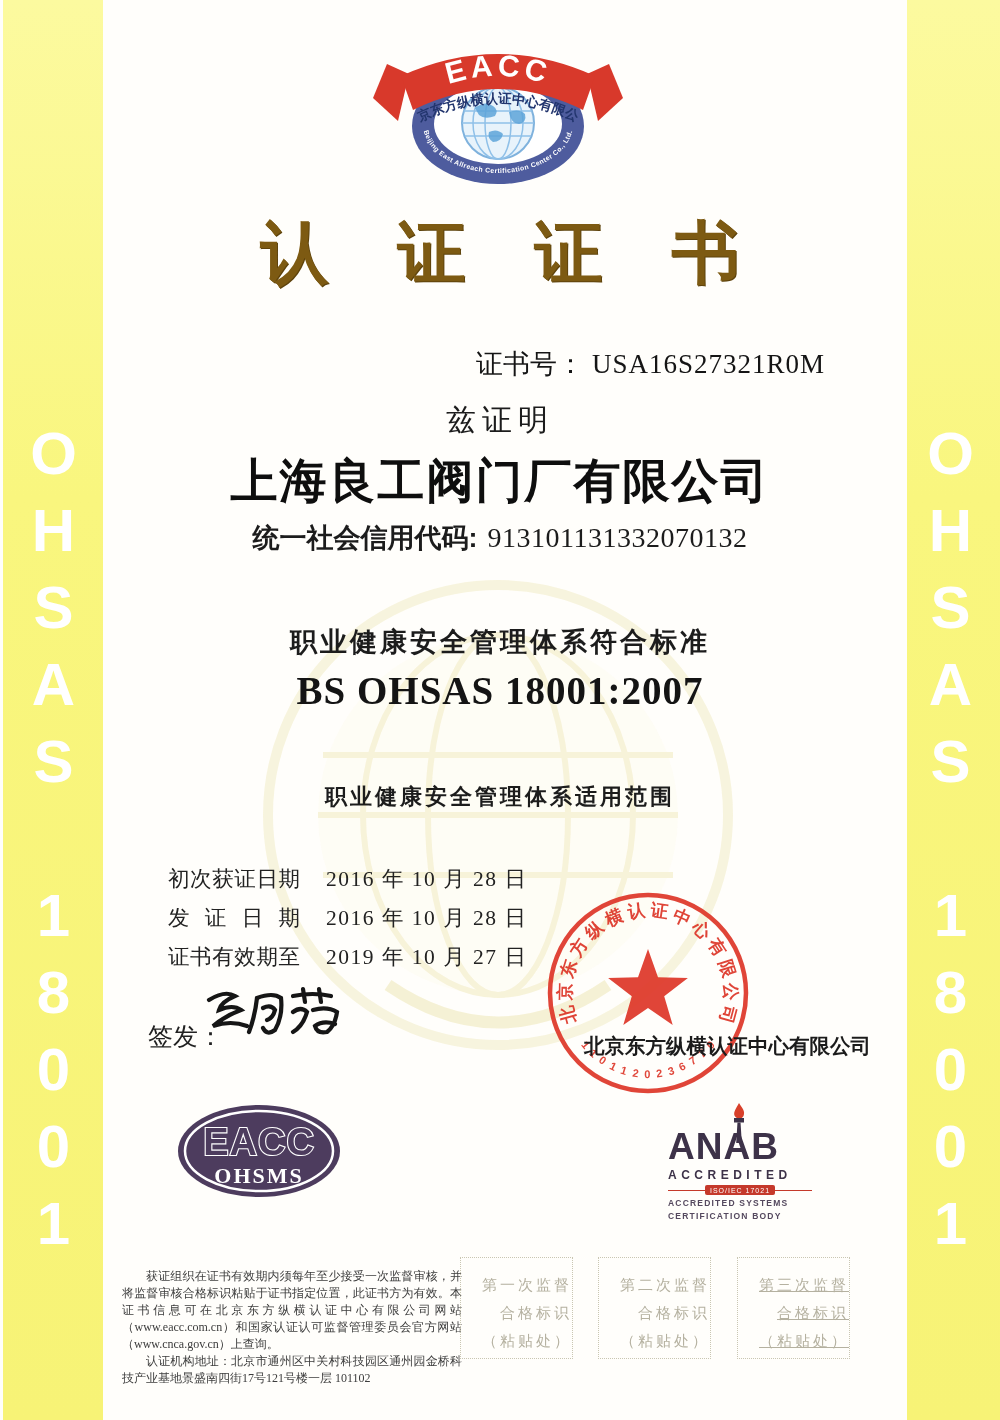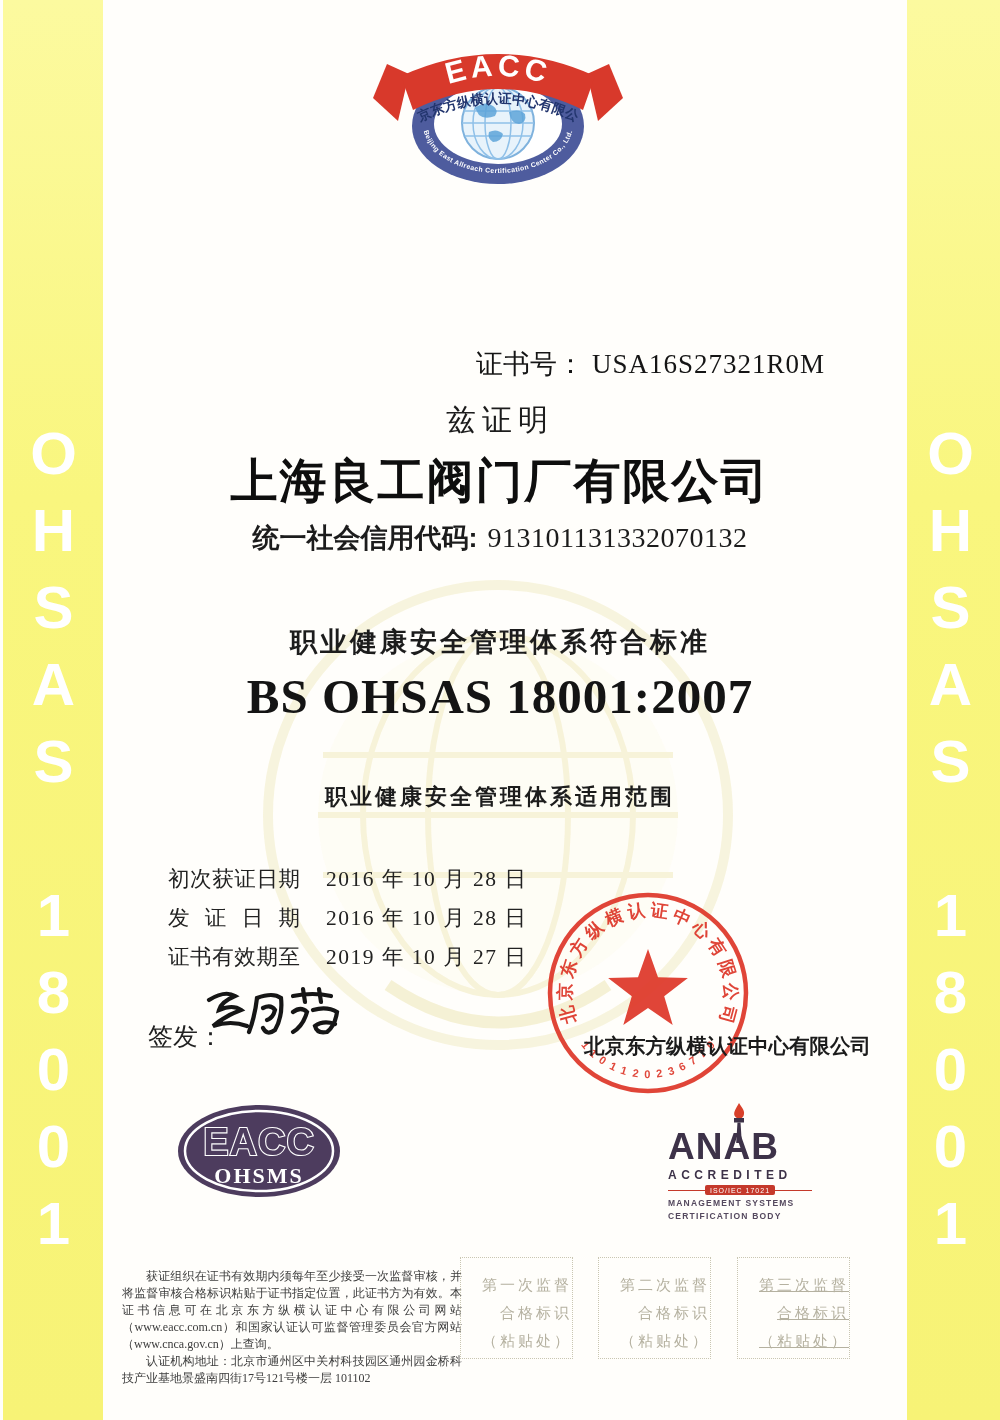--- a/index.html
+++ b/index.html
@@ -28,21 +28,21 @@
   #title{top:208px;font-size:68px;font-weight:700;letter-spacing:26px;text-indent:26px;color:#7d5a12;text-shadow:1px 1px 0 #5e430c;}
   #cert-line{position:absolute;left:100px;top:346px;width:725px;text-align:right;font-size:27px;z-index:2;color:#151515;}
   #cert-line .num{margin-left:8px;letter-spacing:1px;}
   #statement{top:400px;font-size:30px;letter-spacing:6px;}
   #company{top:450px;font-size:47px;font-weight:700;letter-spacing:2px;color:#0e0e0e;}
   #credit{top:520px;font-size:27px;}
   #credit .lbl{font-weight:700;font-family:"Liberation Sans","DejaVu Sans",sans-serif;}
   #credit .val{font-size:28px;margin-left:10px;letter-spacing:.5px;}
   #address{top:578px;font-size:27px;font-weight:700;}
   #std-caption{top:624px;font-size:27px;font-weight:700;letter-spacing:3px;}
-  #standard{top:668px;font-size:49px;font-weight:600;letter-spacing:1px;color:#141414;}
+  #standard{top:668px;font-size:39px;font-weight:600;letter-spacing:1px;color:#141414;}
   #scope-caption{top:750px;font-size:22px;font-weight:700;letter-spacing:3px;margin-top:32px;}
   #scope{position:absolute;left:136px;top:792px;white-space:nowrap;font-size:25.5px;font-weight:700;letter-spacing:.5px;color:#0f0f0f;z-index:5;}
 
   #dates{position:absolute;left:168px;top:864px;z-index:2;}
   .date-row{margin-bottom:10px;font-size:21.5px;color:#222;display:flex;}
   .date-row .dl{display:inline-block;width:132px;text-align:justify;text-align-last:justify;}
   .date-row .dv{margin-left:26px;letter-spacing:1.5px;}
 
   #sign-row{position:absolute;left:148px;top:1020px;font-size:25px;z-index:2;color:#222;}
   #signature{position:absolute;left:195px;top:982px;z-index:3;}
@@ -123,20 +123,21 @@
       <textPath href="#ribbonArc" startOffset="50%" text-anchor="middle">EACC</textPath>
     </text>
     <text font-family="Liberation Serif, DejaVu Serif, serif" font-size="13.5" font-weight="700" fill="#22356e">
       <textPath href="#cnArc" startOffset="50%" text-anchor="middle">北京东方纵横认证中心有限公司</textPath>
     </text>
     <text font-family="Liberation Sans, DejaVu Sans, sans-serif" font-size="6.8" font-weight="700" fill="#ffffff" letter-spacing="0.4">
       <textPath href="#enArc" startOffset="50%" text-anchor="middle">Beijing East Allreach Certification Center Co., Ltd.</textPath>
     </text>
   </svg>
 
+  <div id="title" class="center-line serif">认 证 证 书</div>
 
   <div id="cert-line" class="serif">
     <span>证书号：</span><span class="num">USA16S27321R0M</span>
   </div>
 
   <div id="statement" class="center-line serif">兹证明</div>
   <div id="company" class="center-line sans">上海良工阀门厂有限公司</div>
 
   <div id="credit" class="center-line serif">
     <span class="lbl">统一社会信用代码:</span><span class="val">913101131332070132</span>
@@ -207,21 +208,21 @@
       <rect x="6" y="16" width="10" height="4.5" fill="#3d3248"></rect>
       <polygon points="9.5,20.5 12.5,20.5 13.8,41 8.2,41" fill="#3d3248"></polygon>
     </svg>
     <div id="anab-accr">ACCREDITED</div>
     <div id="anab-band">
       <div class="rule"></div>
       <div class="box">ISO/IEC 17021</div>
       <div class="rule"></div>
     </div>
     <div id="anab-sub">
-      <div>MANAGEMENT SYSTEMS</div>
+      <div>ACCREDITED SYSTEMS</div>
       <div>CERTIFICATION BODY</div>
     </div>
   </div>
 
   <div id="footer-text" class="serif">
     <p>获证组织在证书有效期内须每年至少接受一次监督审核，并将监督审核合格标识粘贴于证书指定位置，此证书方为有效。本证书信息可在北京东方纵横认证中心有限公司网站（www.eacc.com.cn）和国家认证认可监督管理委员会官方网站（www.cnca.gov.cn）上查询。</p>
     <p>认证机构地址：北京市通州区中关村科技园区通州园金桥科技产业基地景盛南四街17号121号楼一层 101102</p>
   </div>
 
   <div class="patch serif" id="patch-0">

